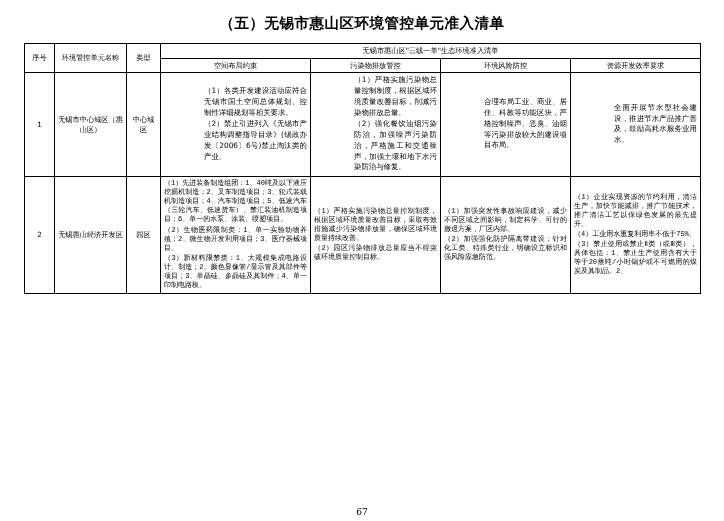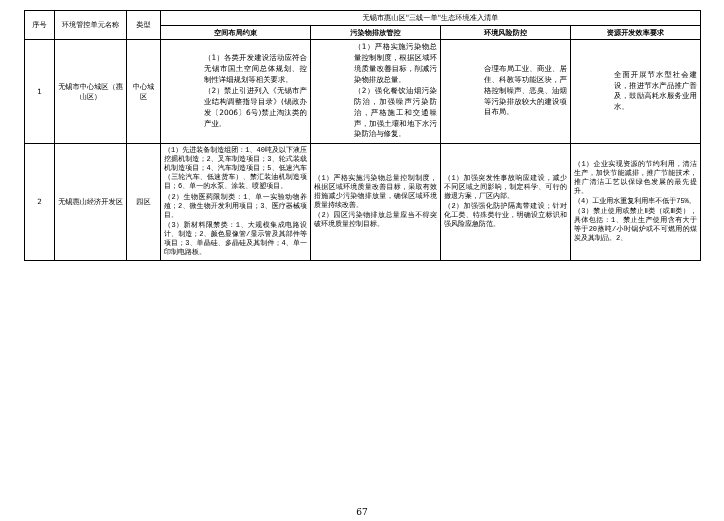--- a/index.html
+++ b/index.html
@@ -51,21 +51,21 @@
     margin-left: 32px;
   }
   th.hdr-big {
     text-align: center;
     font-weight: normal;
     font-size: 8.6px;
     padding: 5px 2px;
   }
   th.hdr-sub {
     text-align: center;
-    font-weight: bold;
+    font-weight: normal;
     font-size: 8.2px;
     padding: 4px 2px;
   }
   td.ctr {
     text-align: center;
     vertical-align: middle;
     font-size: 8px;
     line-height: 1.5;
   }
   td.body {
@@ -95,20 +95,21 @@
     font-family: "DejaVu Serif", "Liberation Serif", serif;
   }
   .row1 td.body { font-size: 7.4px; line-height: 1.45; padding-left: 43px; }
   .row2 td.body { font-size: 7.0px; line-height: 1.3; font-family: Liberation Mono, monospace; }
 </style>
 </head>
 <body>
 
 <div class="page">
 
+  <div class="doc-title">（五）无锡市惠山区环境管控单元准入清单</div>
 
   <table class="main">
     <colgroup>
       <col class="col-seq">
       <col class="col-name">
       <col class="col-type">
       <col class="col-c1">
       <col class="col-c2">
       <col class="col-c3">
       <col class="col-c4">

